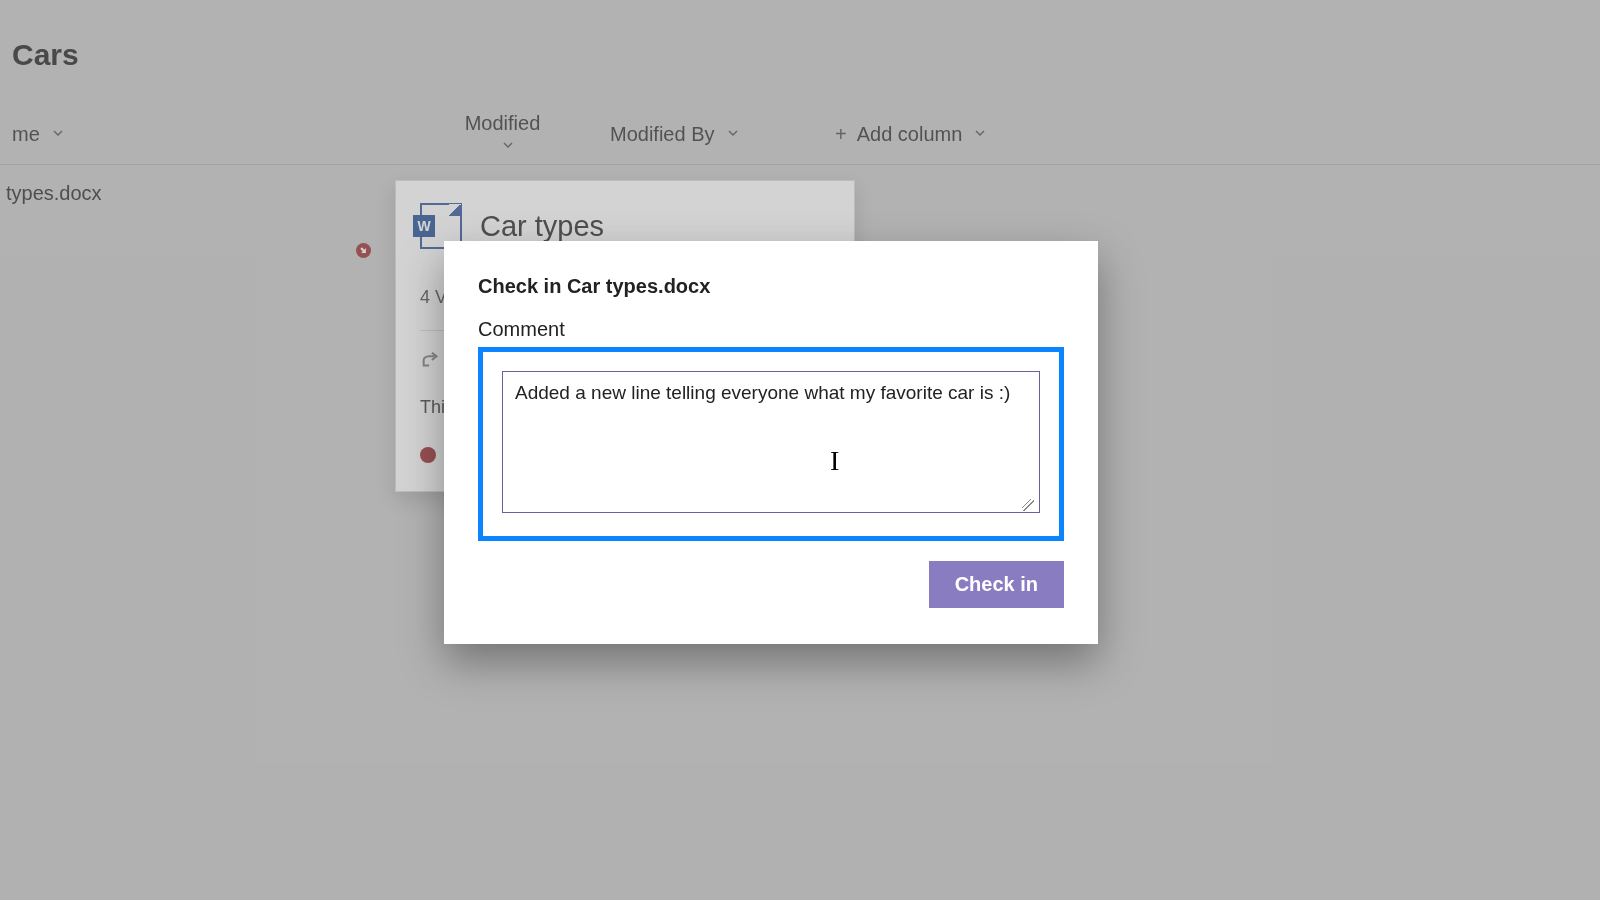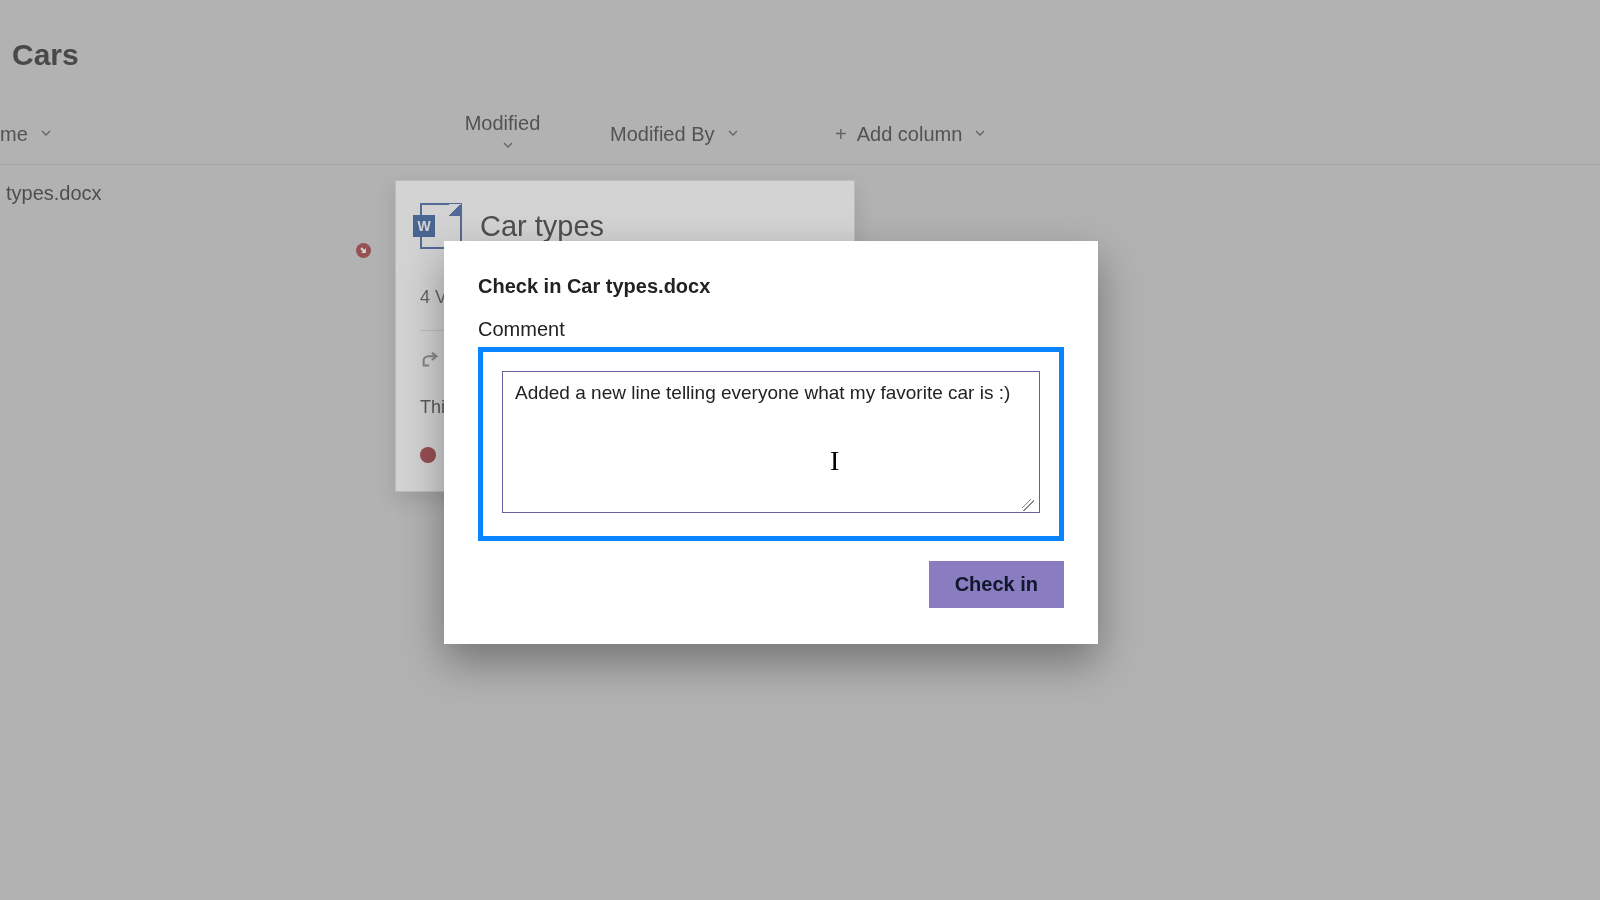--- a/index.html
+++ b/index.html
@@ -5,21 +5,21 @@
     * { margin:0; padding:0; box-sizing:border-box; font-family:"Segoe UI", Arial, sans-serif; }
     body { width:1600px; height:900px; background:#f3f3f3; overflow:hidden; position:relative; }
 
     
     .page { position:absolute; inset:0; background:#cccccc; }
 
     .crumb { position:absolute; left:0; top:38px; font-size:30px; font-weight:600; color:#2b2b2b; padding-left:12px; }
 
     .list-wrap { position:absolute; left:0; top:105px; right:0; }
     .list-header { display:flex; align-items:center; height:60px; border-bottom:1px solid #b7b7b7; color:#3a3a3a; }
-    .col-name   { width:395px; padding-left:0; font-size:20px; display:flex; align-items:center; }
+    .col-name   { width:395px; padding-left:12px; font-size:20px; display:flex; align-items:center; }
     .col-mod    { width:215px; font-size:20px; display:flex; align-items:center;flex-direction:column; }
     .col-modby  { width:225px; font-size:20px; display:flex; align-items:center; }
     .col-add    { font-size:20px; display:flex; align-items:center; }
     .chev { margin-left:10px; }
     .chev svg { width:16px; height:16px; stroke:#555; stroke-width:2; fill:none; }
     .plus { margin-right:10px; color:#555; font-size:20px; }
     .list-row { display:flex; align-items:center; height:56px; color:#333; }
     .list-row .fname { padding-left:6px; font-size:20px; }
     .list-row .badge {
       width:15px; height:15px; border-radius:50%; background:#a4373a;
@@ -78,21 +78,21 @@
       position:relative;
     }
     .field-inner::after {  content:""; }
     textarea.field-inner { outline:none; }
     .i-cursor {
       position:absolute; font-family:serif; font-size:28px; color:#000;
       pointer-events:none;
     }
     .btn-row { margin-top:20px; display:flex; justify-content:flex-end; }
     .btn {
-      background:#8a7cc0; color:#0f172a; font-size:20px; font-weight:600;
+      background:#8a7cc0; color:#ffffff; font-size:20px; font-weight:600;
       border:none; padding:12px 26px; cursor:pointer;
     }
 
     
     .ta-wrap { position:relative; }
     .ta-resize {
       position:absolute; right:6px; bottom:6px; width:12px; height:12px;
       background:
         linear-gradient(135deg, transparent 6px, #888 6px, #888 7px, transparent 7px),
         linear-gradient(135deg, transparent 9px, #888 9px, #888 10px, transparent 10px);

